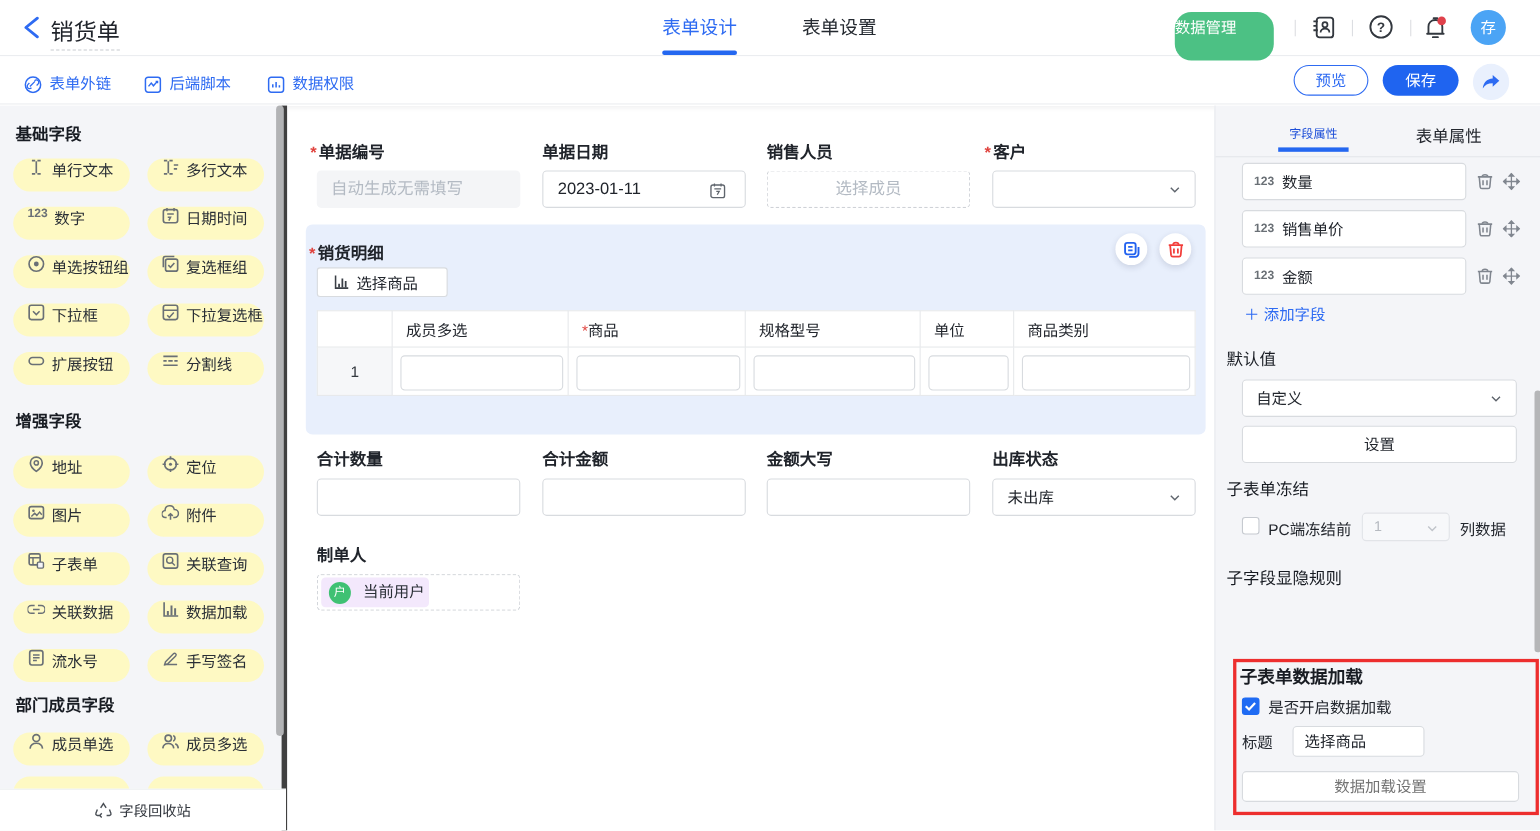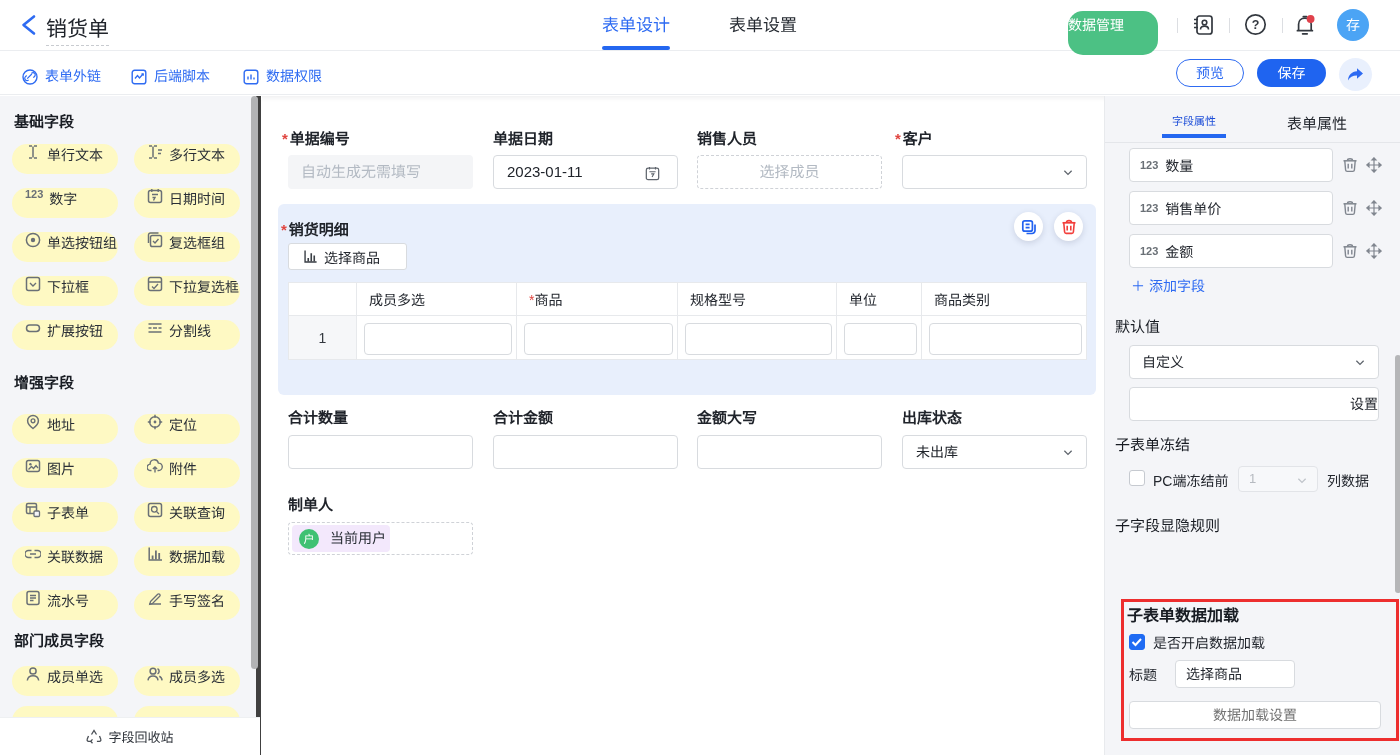--- a/index.html
+++ b/index.html
@@ -54,21 +54,21 @@
 #rp{position:absolute;left:1104px;top:96px;width:296px;height:659px;background:#f4f5f8;border-left:1px solid #e8eaed}
 #rp .rtab1{position:absolute;left:67px;top:16px;font-size:11px;color:#1d4ed8;font-weight:400}
 #rp .rtab1:after{content:"";position:absolute;left:-10px;right:-10px;bottom:-10px;height:4px;background:#2467f0}
 #rp .rtab2{position:absolute;left:182px;top:16px;font-size:15px;color:#23272e}
 #rp .sep{position:absolute;left:0;top:46px;width:296px;height:1px;background:#e4e6ea}
 .rinp{position:absolute;left:24px;width:204px;height:34px;background:#fff;border:1px solid #d8dbdf;border-radius:4px;display:flex;align-items:center;padding-left:10px;gap:7px;font-size:14px;color:#23272e}
 .rinp .n123{font-size:11px;font-weight:700;color:#6a7076}
 .rico{position:absolute;color:#6a7076}
 .rlabel{position:absolute;left:10px;font-size:15px;font-weight:400;color:#181c23}
 .rsel{position:absolute;left:24px;width:250px;height:34px;background:#fff;border:1px solid #d8dbdf;border-radius:4px;line-height:32px;padding-left:12px;font-size:14px;color:#23272e}
-.rbtn{position:absolute;left:24px;width:250px;height:34px;background:#fff;border:1px solid #d8dbdf;border-radius:4px;text-align:right;line-height:32px;font-size:14px;color:#23272e}
+.rbtn{position:absolute;left:24px;width:250px;height:34px;background:#fff;border:1px solid #d8dbdf;border-radius:4px;text-align:center;line-height:32px;font-size:14px;color:#23272e}
 #redbox{position:absolute;left:16px;top:503px;width:278px;height:142px;border:3px solid #ed2e2e}
 #rpthumb{position:absolute;left:290px;top:259px;width:6px;height:238px;background:#b5b6b8;border-radius:3px}
 .ck{position:absolute;width:16px;height:16px;border:1px solid #c6cad0;border-radius:3px;background:#fff}
 .ck.on{background:#1f6bf3;border-color:#1f6bf3}
 </style>
 </head>
 <body>
 <div id="hdr">
   <svg class="back" width="18" height="22" viewBox="0 0 18 22" style="margin-left:-1px">
       <path d="M15 2.5 L4.5 11 L15 19.5" fill="none" stroke="#2e6bf2" stroke-width="2.6" stroke-linecap="round" stroke-linejoin="round"></path>

